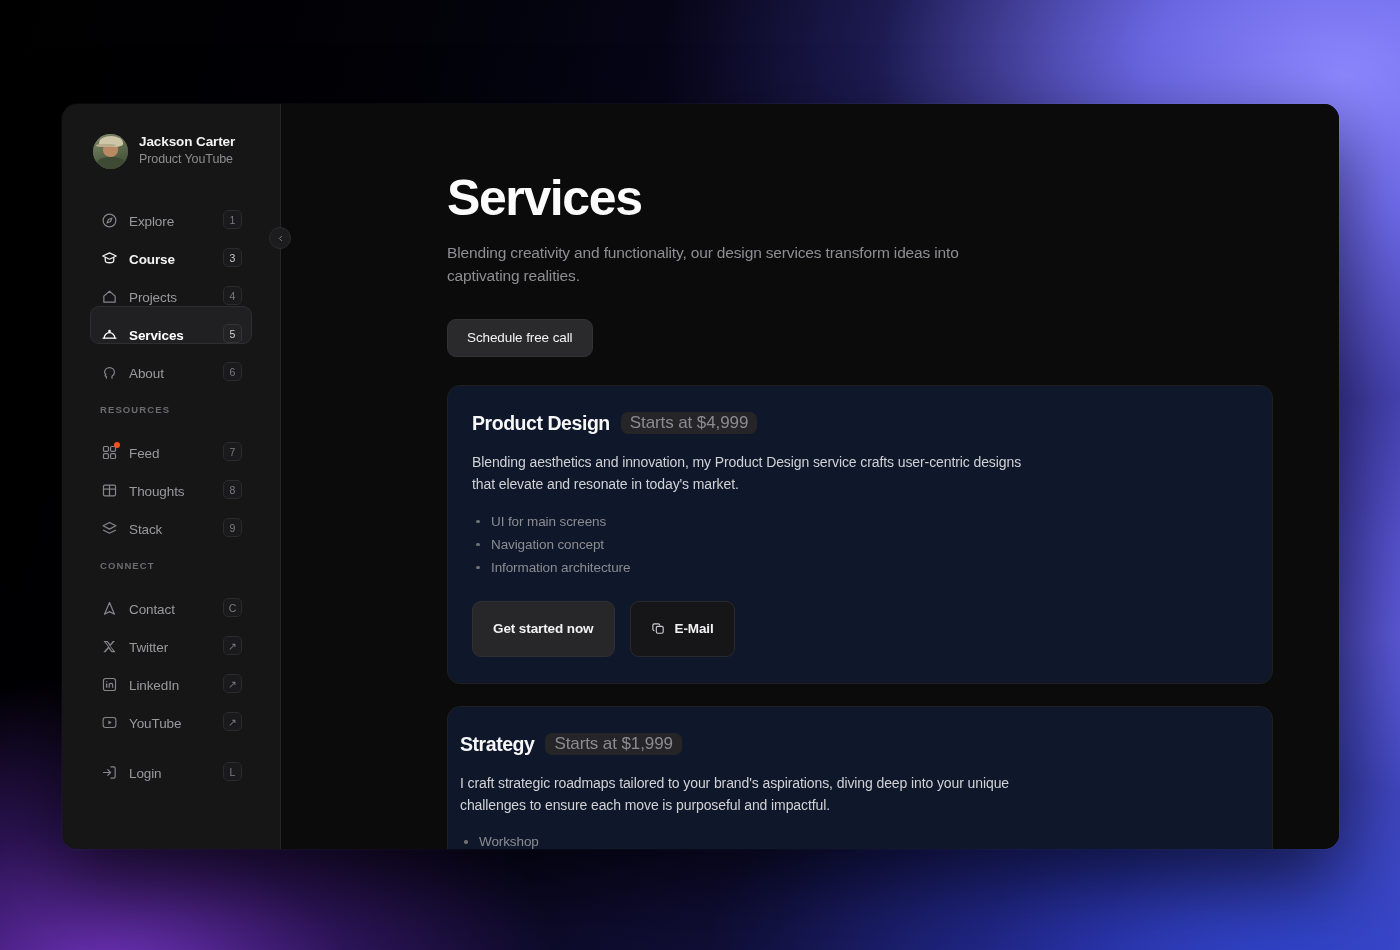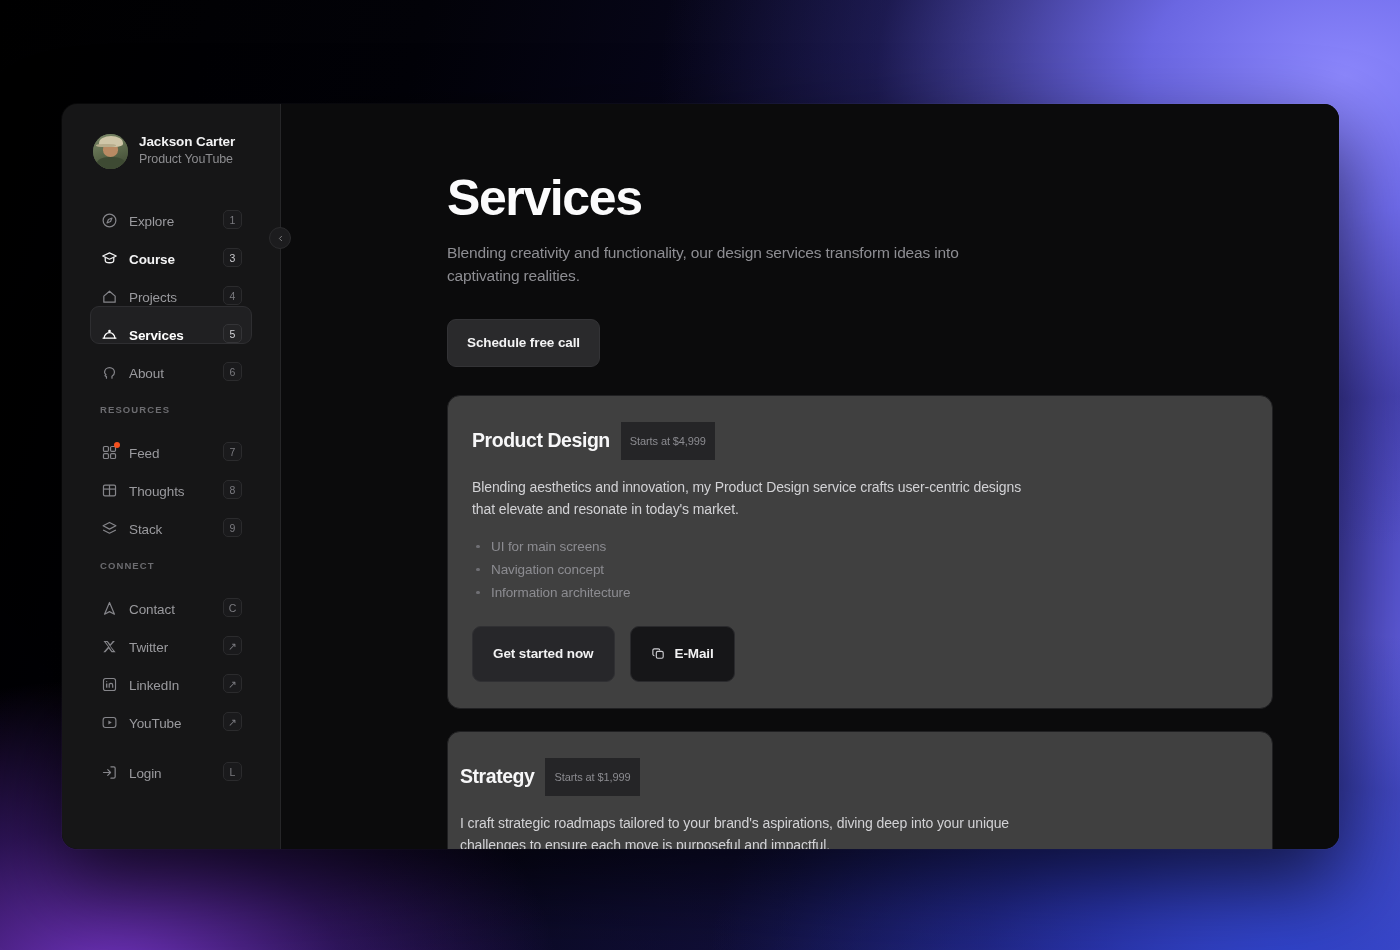--- a/index.html
+++ b/index.html
@@ -186,62 +186,62 @@
     line-height: 1.48;
     color: #8e8e93;
     max-width: 540px;
     letter-spacing: -0.15px;
   }
   .cta {
     margin-top: 31px;
     display: inline-flex;
     align-items: center;
     justify-content: center;
-    height: 48px;
+    height: 38px;
     padding: 9px 19px;
     border-radius: 9px;
     background: #2a2a2c;
     border: 1px solid #333336;
     color: #f3f3f4;
     font-size: 13.5px;
-    font-weight: 700;
+    font-weight: 400;
     letter-spacing: -0.1px;
     cursor: pointer;
   }
 
   .card {
     margin-top: 28px;
     width: 826px;
-    background: #404040;
+    background: #0f172a;
     border: 1px solid #202022;
     border-radius: 13px;
     padding: 26px 24px 26px 24px;
   }
   .card + .card { margin-top: 22px; padding-left: 12px; }
 
   .card-head {
     display: flex;
     align-items: center;
     gap: 11px;
   }
   .card-title {
     font-size: 19.5px;
     font-weight: 700;
     color: #f7f7f8;
     letter-spacing: -0.45px;
   }
   .price-chip {
-    height: 38px;
+    height: 22px;
     display: inline-flex;
     align-items: center;
     padding: 0 9px;
-    border-radius: 0;
+    border-radius: 7px;
     background: #252527;
     color: #8b8b90;
-    font-size: 11px;
+    font-size: 17px;
     letter-spacing: -0.1px;
   }
   .card-desc {
     margin-top: 16px;
     font-size: 14px;
     line-height: 1.6;
     color: #d2d2d5;
     max-width: 560px;
     letter-spacing: -0.1px;
   }

